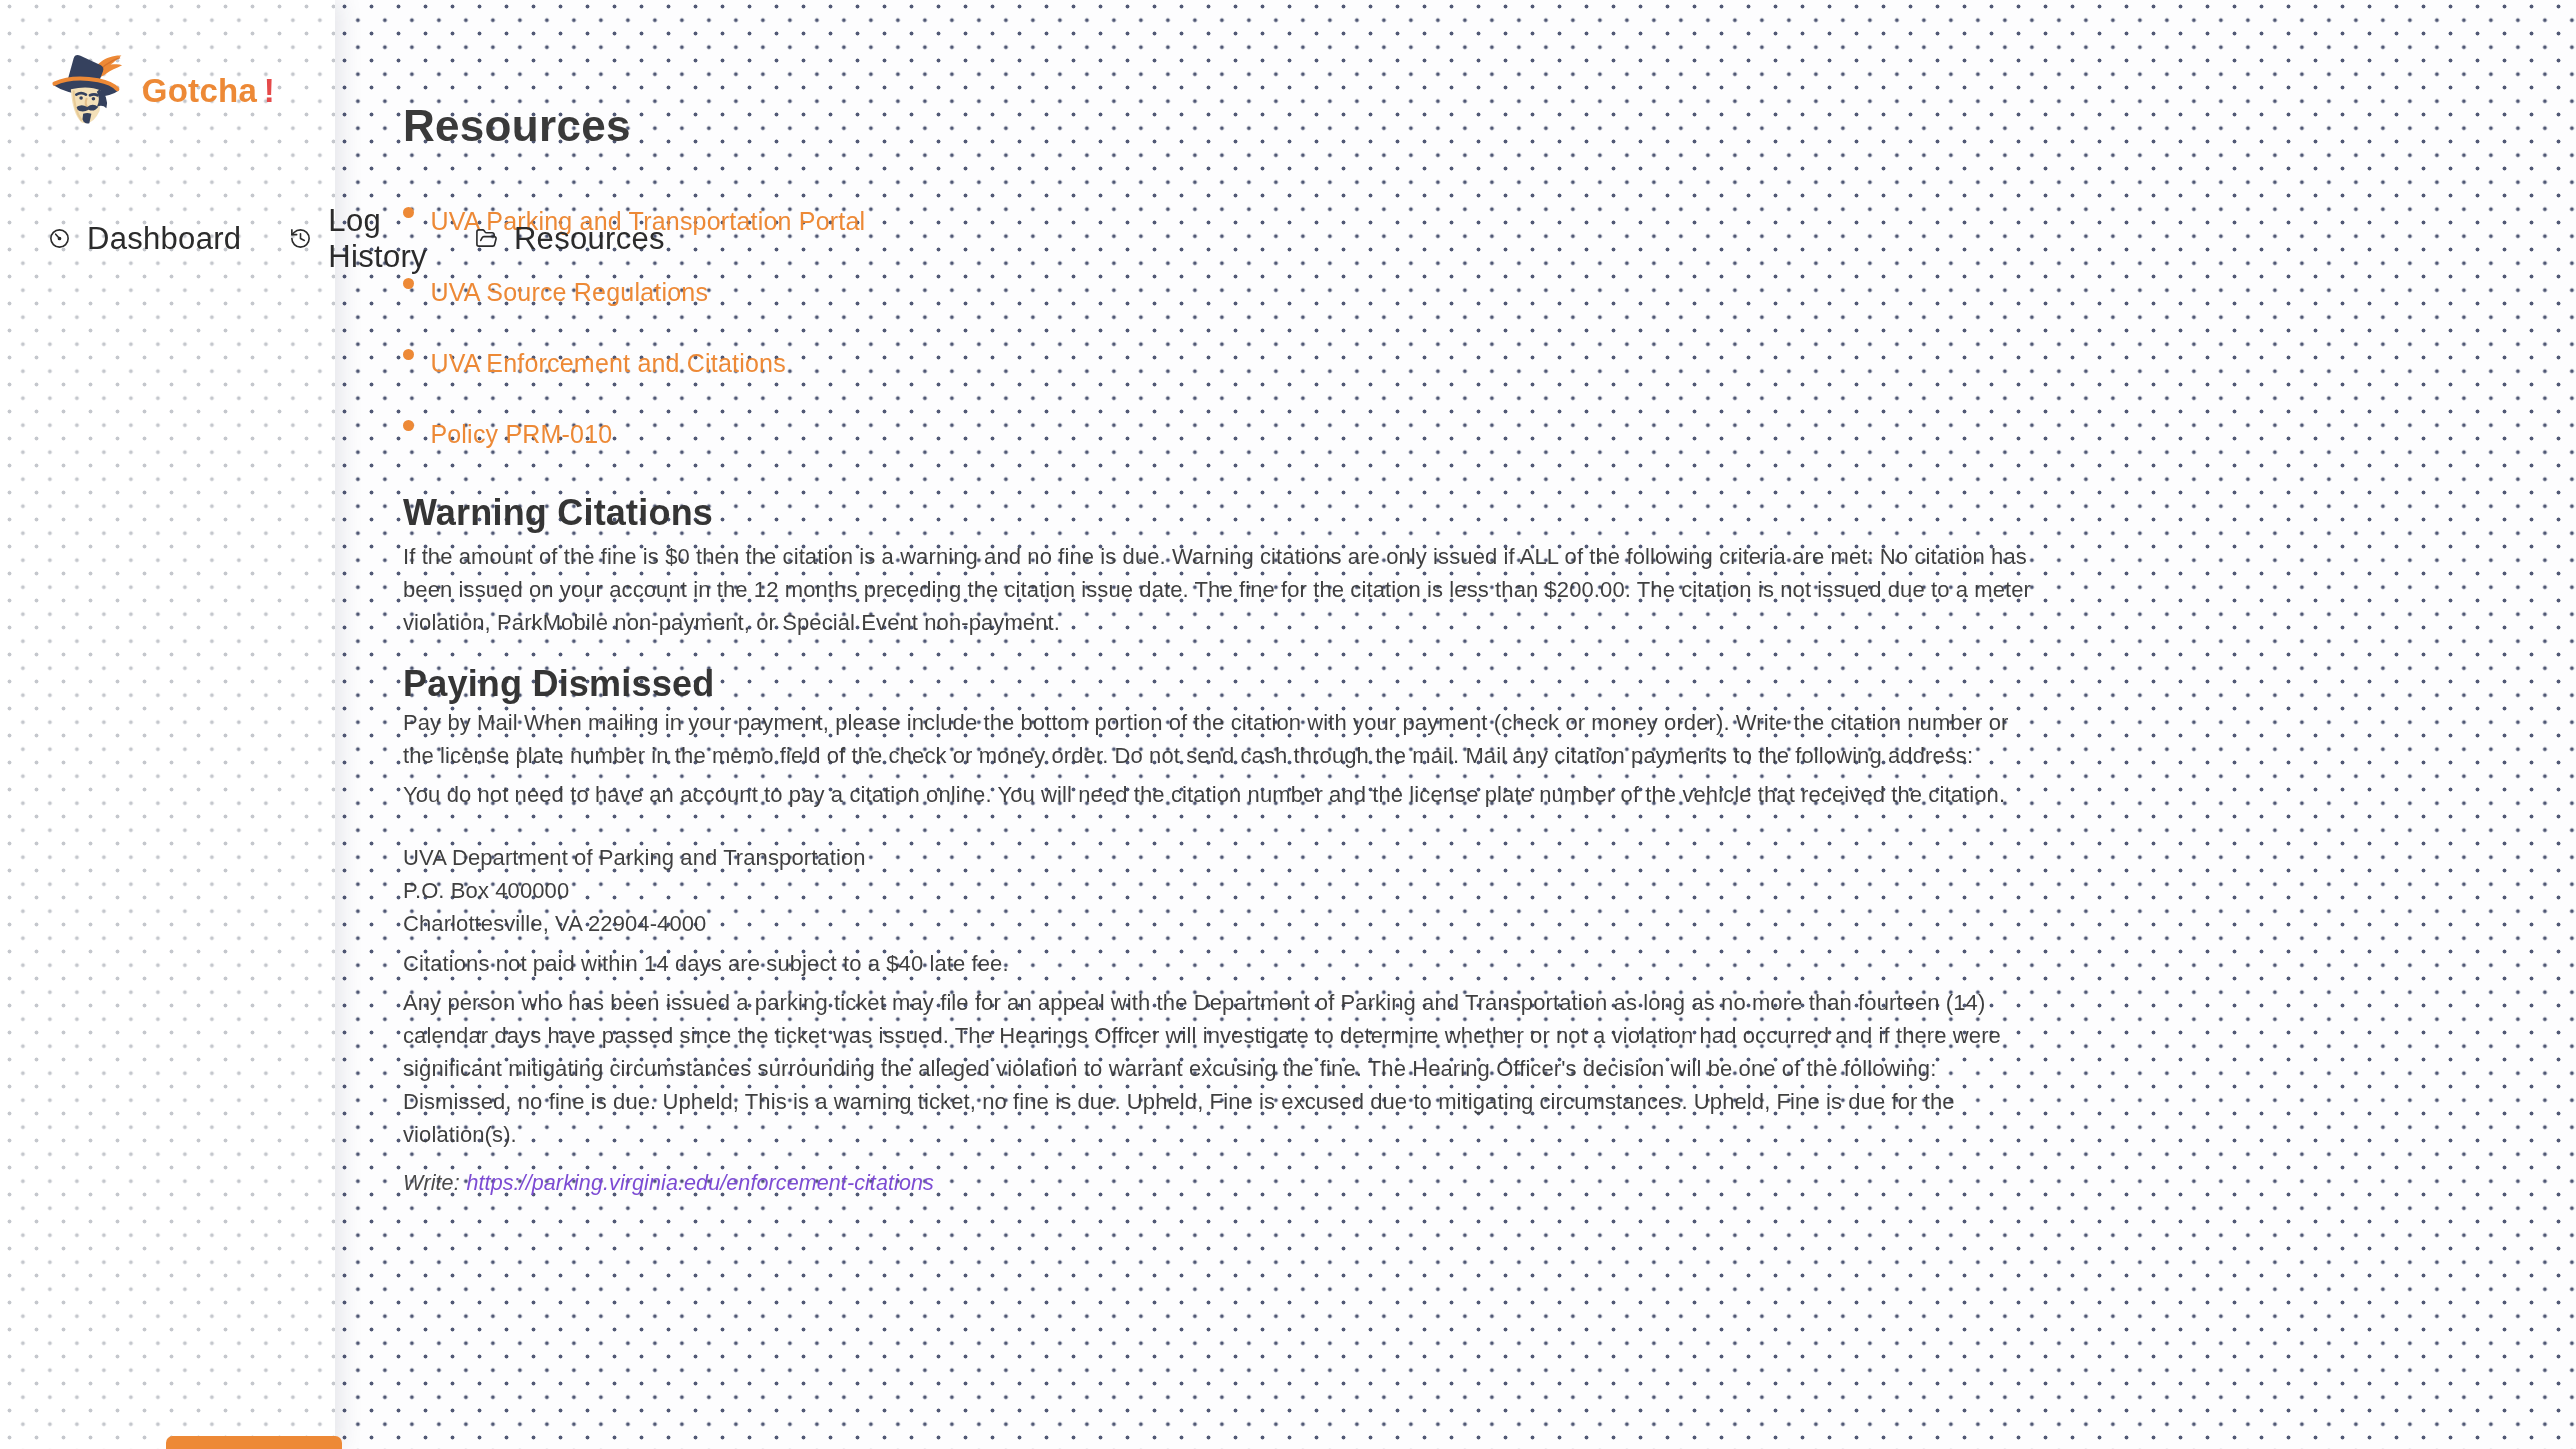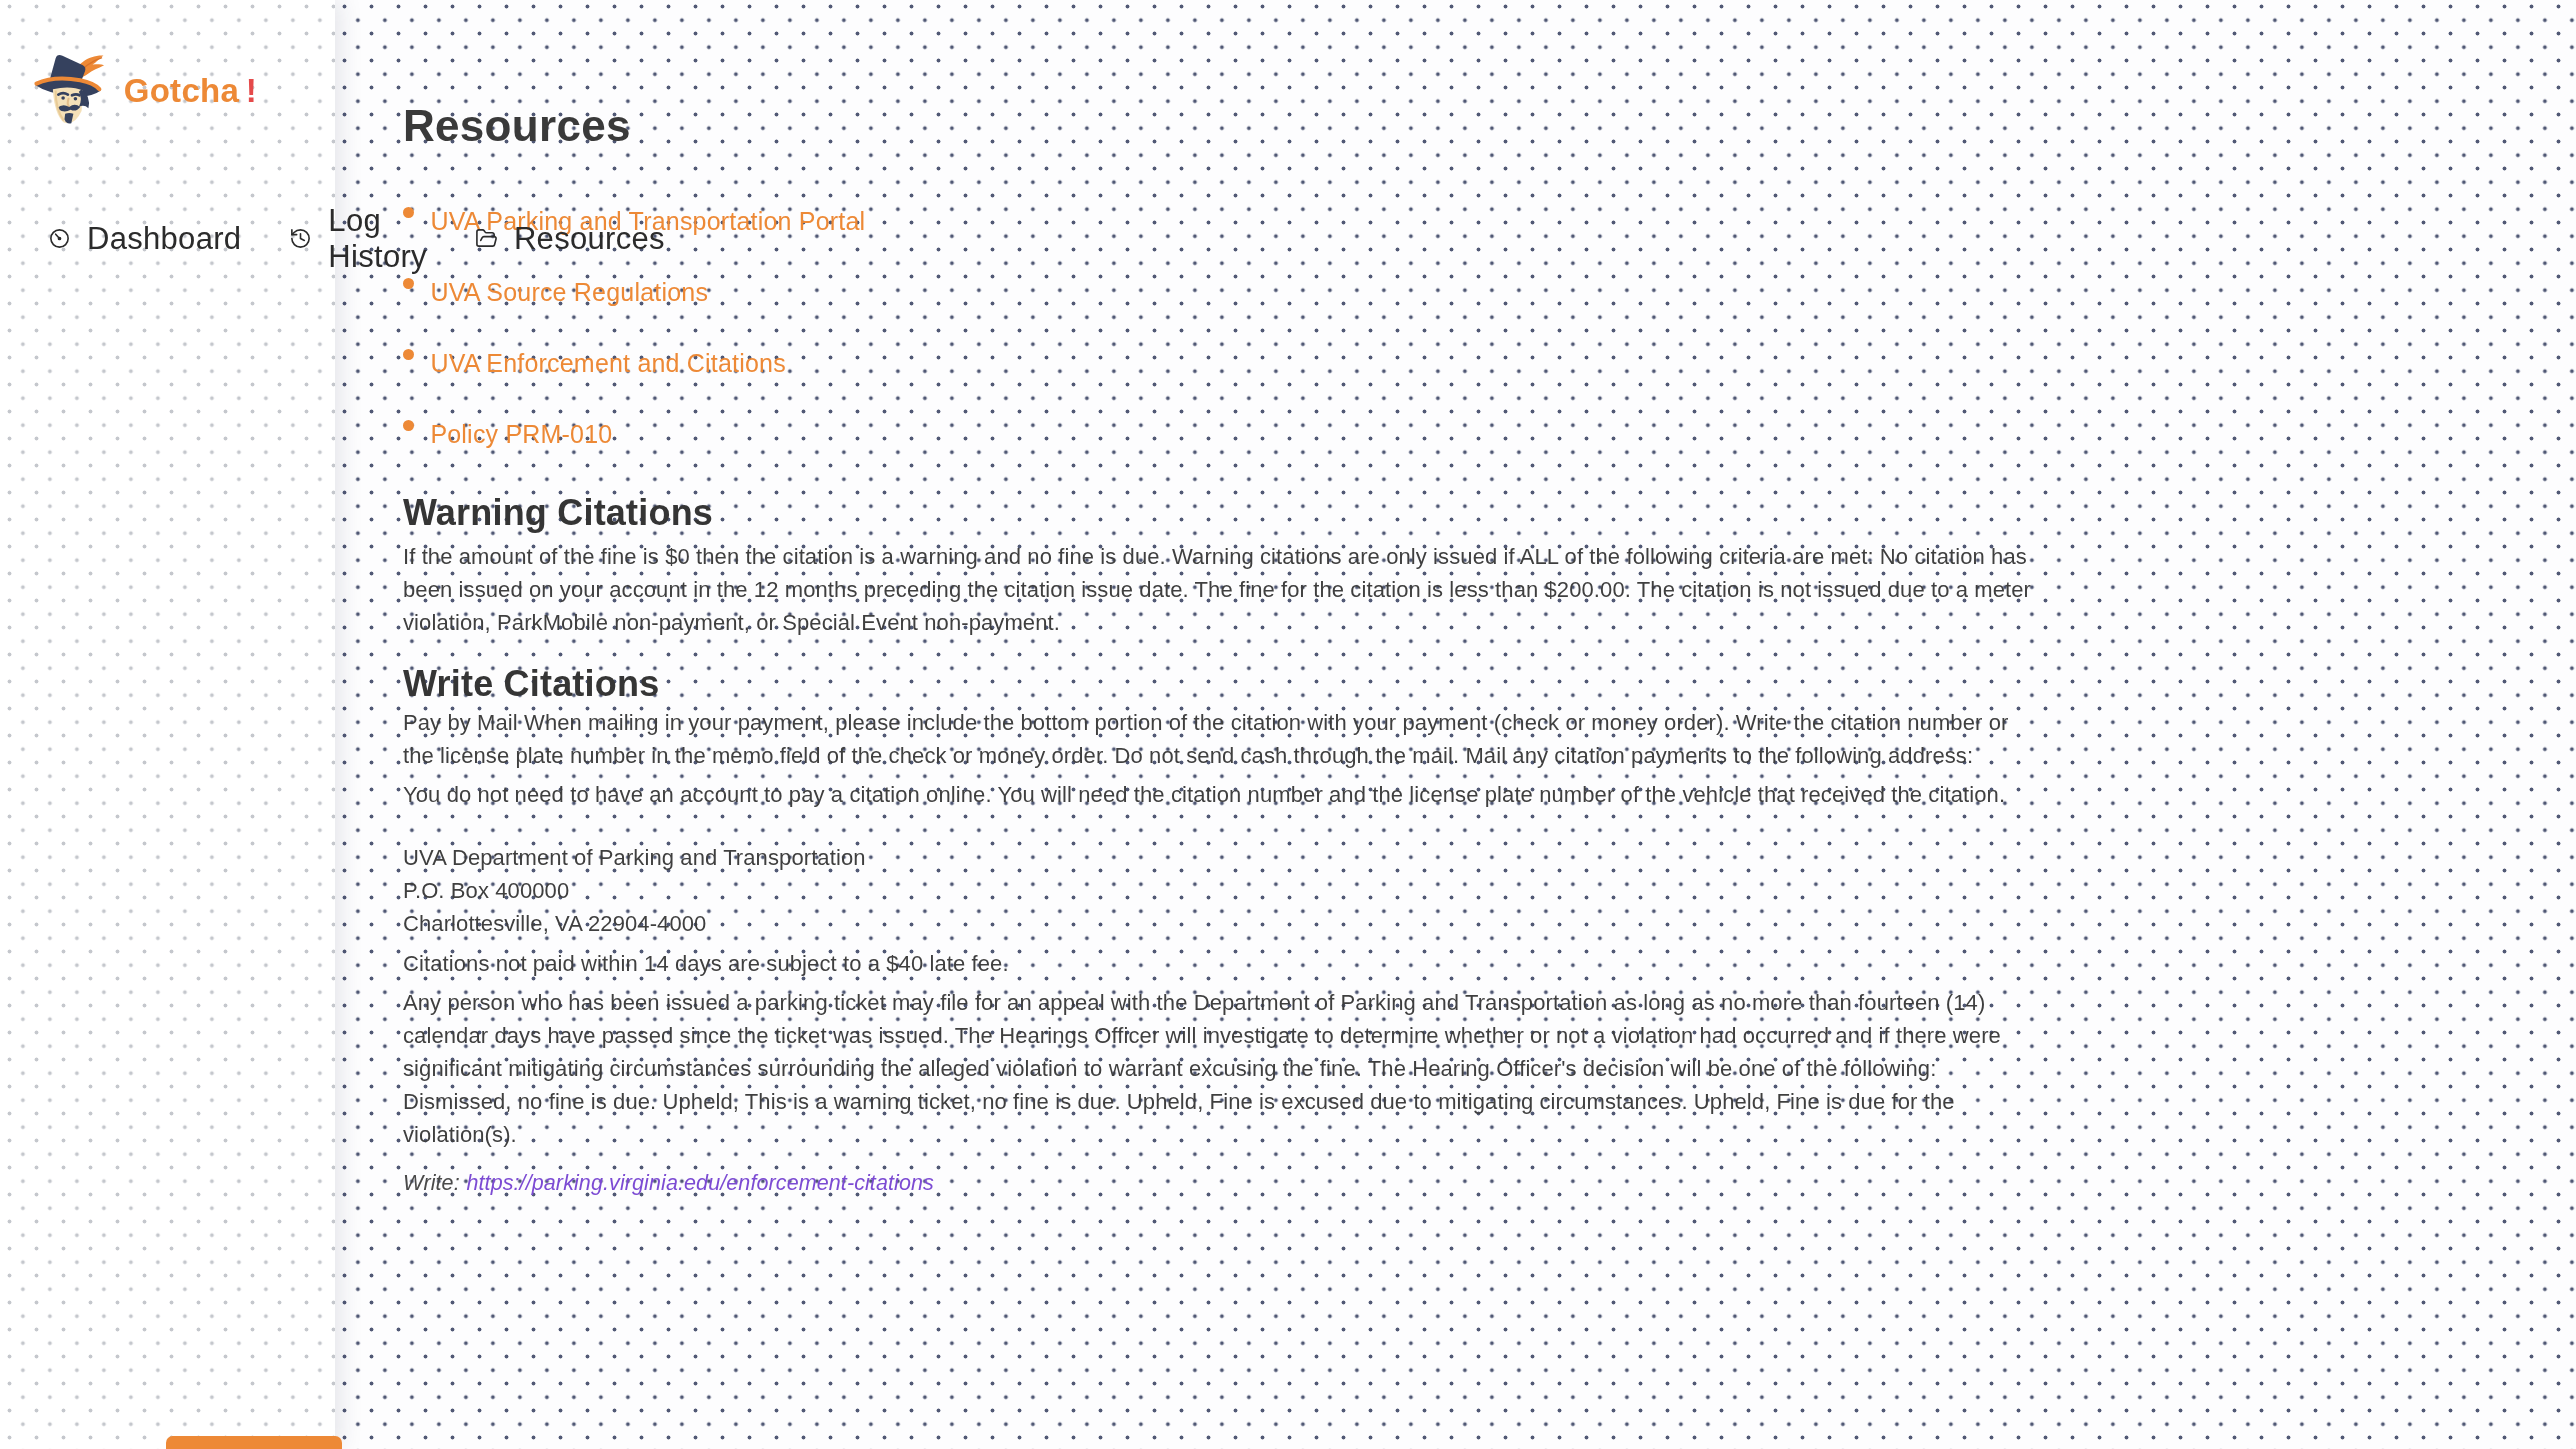--- a/index.html
+++ b/index.html
@@ -13,21 +13,21 @@
     position:absolute;left:0;top:0;width:335px;height:1449px;
     background-color:#ffffff;
     background-image:
       radial-gradient(circle, rgba(148,153,163,.55) 1.6px, transparent 2.3px),
       radial-gradient(circle, rgba(148,153,163,.55) 1.6px, transparent 2.3px);
     background-size:27px 27px;
     background-position:9.4px 6.7px,23px 20px;
     box-shadow:5.4px 0 23px rgba(30,40,70,.12);
     z-index:5;
   }
-  .brand{display:flex;align-items:center;gap:10.7px;padding:48px 0 0 31px;cursor:pointer;}
+  .brand{display:flex;align-items:center;gap:10.7px;padding:48px 0 0 49px;cursor:pointer;}
   .brand svg{width:82px;height:85px;display:block;}
   .brand-text{font-size:33px;font-weight:bold;letter-spacing:0.3px;white-space:nowrap;}
   .brand-name{color:#ED8936;}
   .brand-bang{color:#E54A4A;margin-left:6.7px;}
   .nav{margin-top:82px;display:flex;flex-direction:row;}
   .nav-item{
     display:flex;align-items:center;gap:16px;
     padding:0 0 0 48px;height:47px;margin-bottom:44px;
     color:#2b2b2b;cursor:pointer;
   }
@@ -159,21 +159,21 @@
       </li>
       <li>
         <span class="bullet"></span>
         <a class="res-link">Policy PRM-010</a>
       </li>
     </ul>
 
     <h2 class="sec-title first">Warning Citations</h2>
     <p class="body-text">If the amount of the fine is $0 then the citation is a warning and no fine is due. Warning citations are only issued if ALL of the following criteria are met: No citation has been issued on your account in the 12 months preceding the citation issue date. The fine for the citation is less than $200.00. The citation is not issued due to a meter violation, ParkMobile non-payment, or Special Event non-payment.</p>
 
-    <h2 class="sec-title">Write Citations</h2>
+    <h2 class="sec-title">Paying Dismissed</h2>
     <p class="body-text cont">Pay by Mail When mailing in your payment, please include the bottom portion of the citation with your payment (check or money order). Write the citation number or the license plate number in the memo field of the check or money order. Do not send cash through the mail. Mail any citation payments to the following address:</p>
     <p class="body-text">You do not need to have an account to pay a citation online. You will need the citation number and the license plate number of the vehicle that received the citation.</p>
     <div class="address">
       <div>UVA Department of Parking and Transportation</div>
       <div>P.O. Box 400000</div>
       <div>Charlottesville, VA 22904-4000</div>
     </div>
     <p class="body-text late-fee">Citations not paid within 14 days are subject to a $40 late fee.</p>
 
     <p class="body-text">Any person who has been issued a parking ticket may file for an appeal with the Department of Parking and Transportation as long as no more than fourteen (14) calendar days have passed since the ticket was issued. The Hearings Officer will investigate to determine whether or not a violation had occurred and if there were significant mitigating circumstances surrounding the alleged violation to warrant excusing the fine. The Hearing Officer's decision will be one of the following: Dismissed, no fine is due. Upheld, This is a warning ticket, no fine is due. Upheld, Fine is excused due to mitigating circumstances. Upheld, Fine is due for the violation(s).</p>

